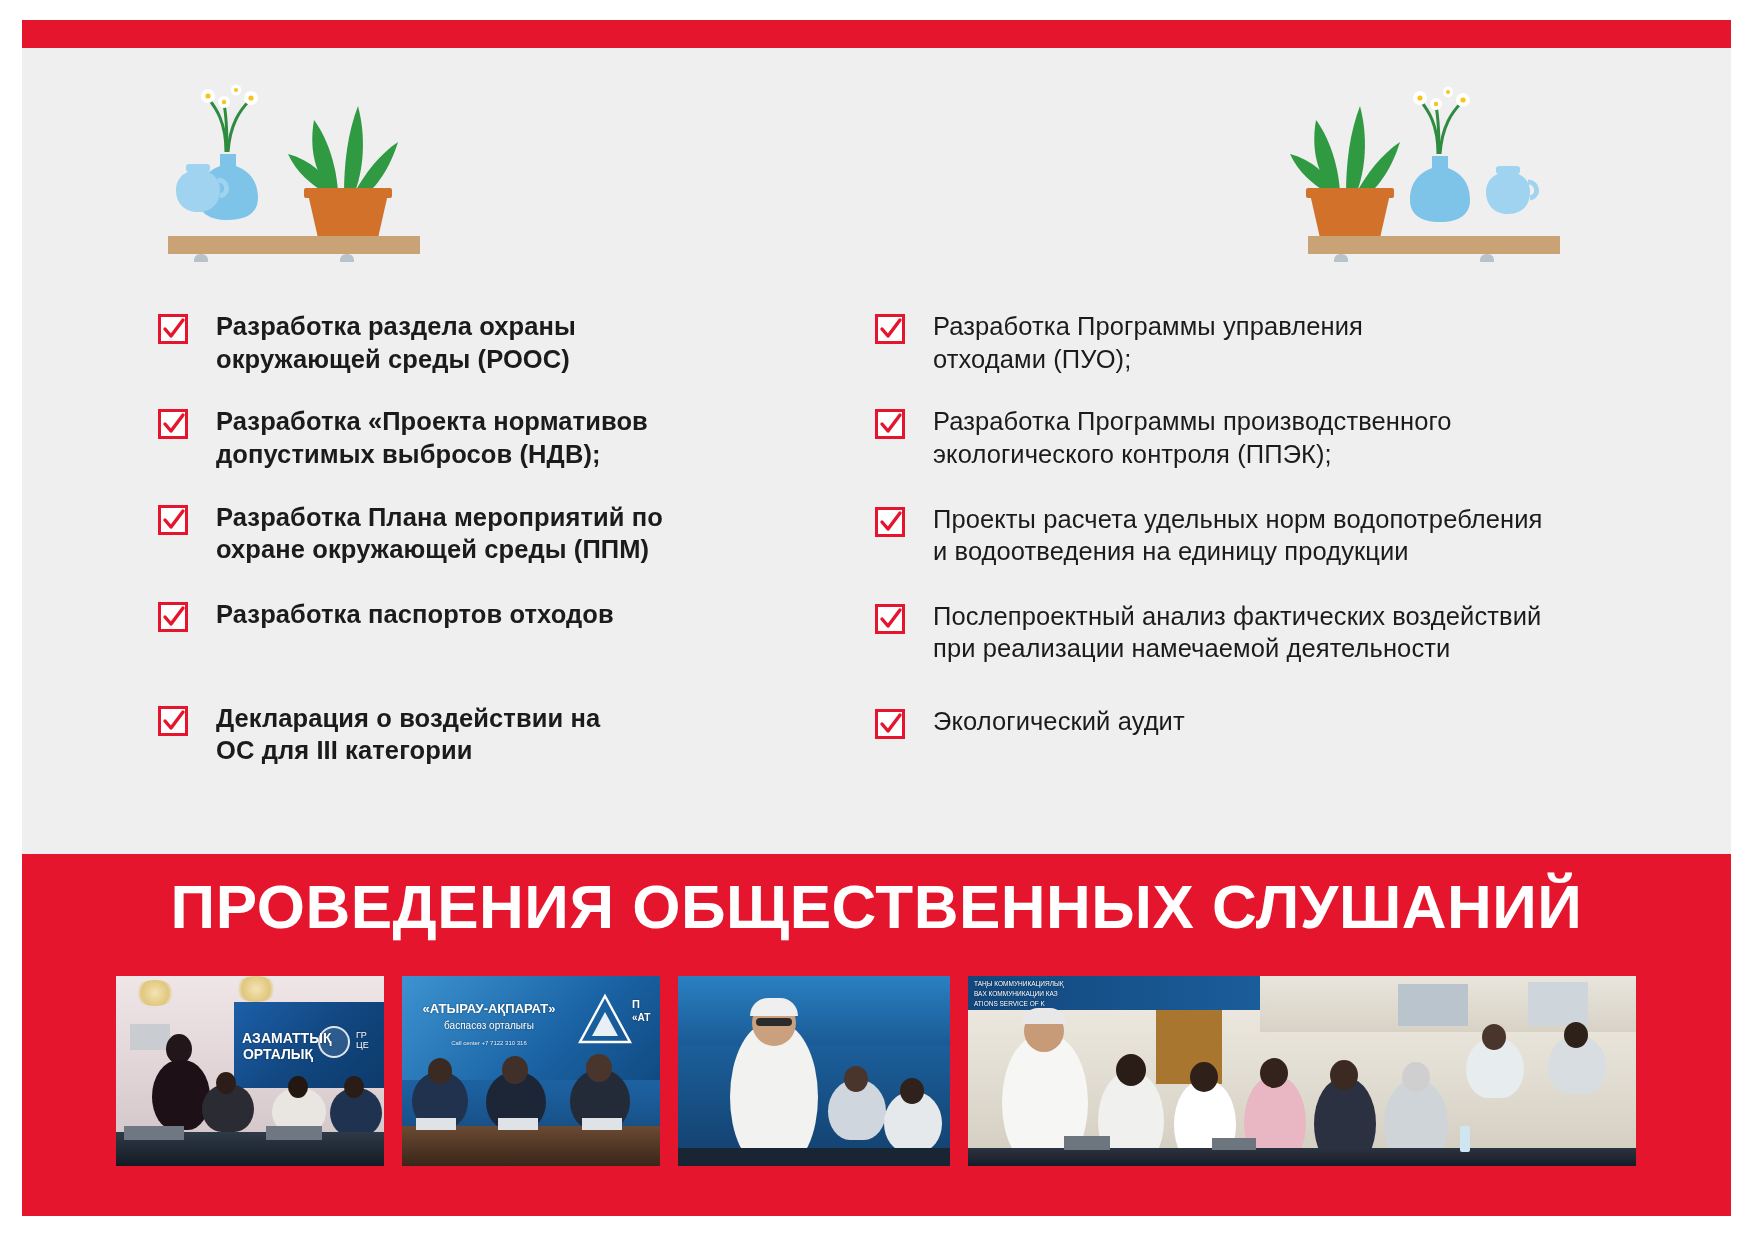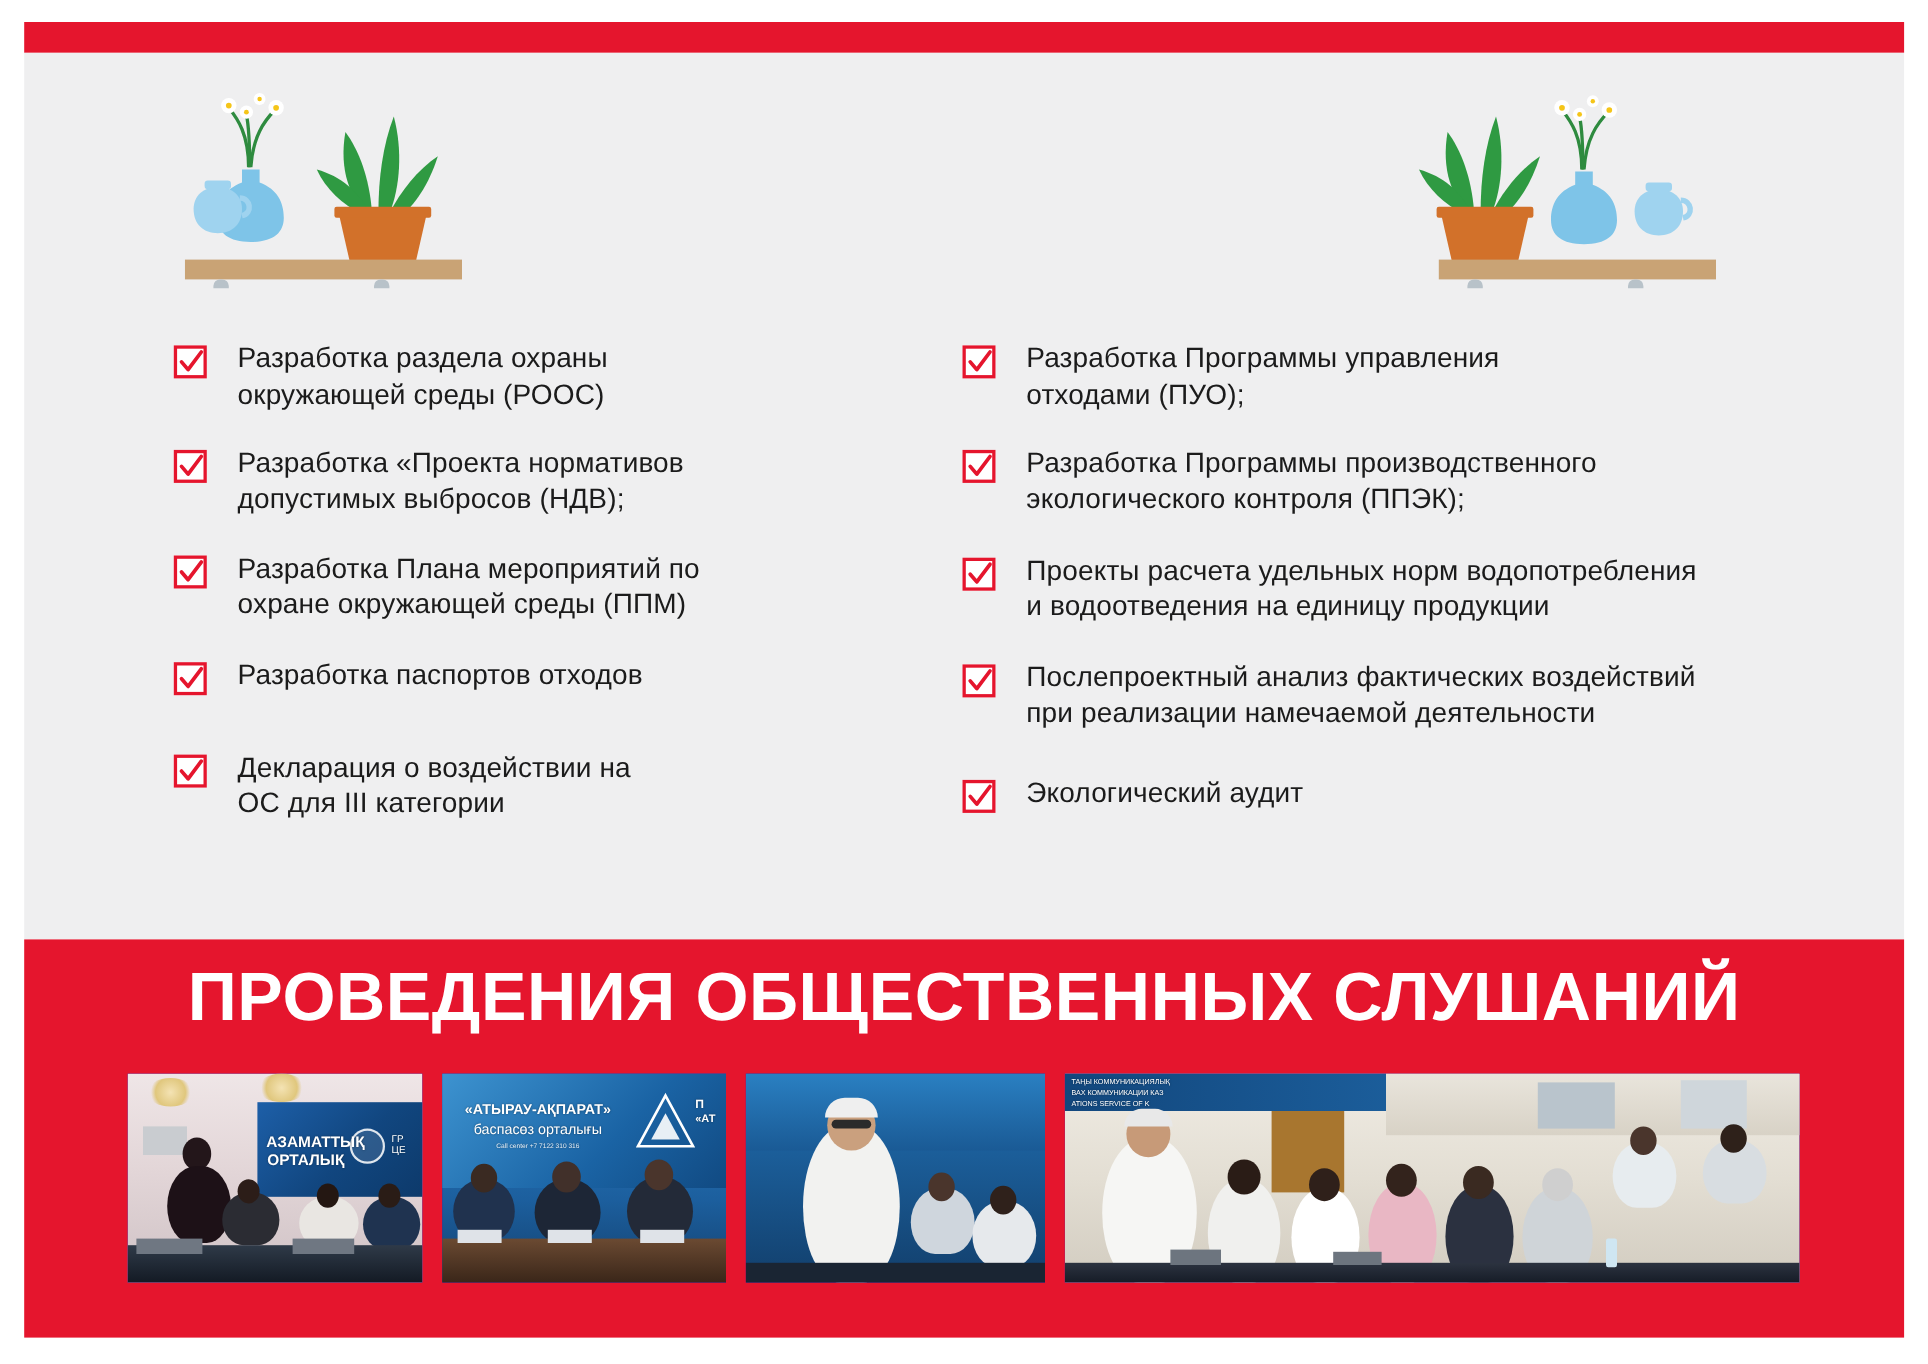--- a/index.html
+++ b/index.html
@@ -44,21 +44,21 @@
     height: 200px;
   }
   .shelf-left  { left: 168px; top: 62px; }
   .shelf-right { left: 1290px; top: 62px; }
 
   
   .col {
     position: absolute;
     top: 310px;
   }
-  .col-left  { left: 158px; width: 640px; }
+  .col-left  { left: 158px; width: 640px; font-weight: bold; }
   .col-right { left: 875px; width: 720px; }
 
   .check-item {
     position: relative;
     display: flex;
     align-items: flex-start;
     padding-left: 0;
   }
   .check-box {
     flex: 0 0 auto;
@@ -278,21 +278,21 @@
 
     <div class="check-item" style="margin-top:32px">
       <span class="check-box">
         <svg width="24" height="24" viewBox="0 0 24 24">
             <path d="M3 12 L9 19 L21 3" stroke="#e5152d" stroke-width="3.4" fill="none" stroke-linecap="round" stroke-linejoin="round"></path>
           </svg>
       </span>
       <span class="check-text">Разработка паспортов отходов</span>
     </div>
 
-    <div class="check-item" style="margin-top:50px">
+    <div class="check-item" style="margin-top:70px">
       <span class="check-box">
         <svg width="24" height="24" viewBox="0 0 24 24">
             <path d="M3 12 L9 19 L21 3" stroke="#e5152d" stroke-width="3.4" fill="none" stroke-linecap="round" stroke-linejoin="round"></path>
           </svg>
       </span>
       <span class="check-text">Декларация о воздействии на
 ОС для III категории</span>
     </div>
   </div>
 
@@ -381,21 +381,21 @@
       <div class="ph-shadow" style="left:8px;top:150px;width:60px;height:14px;background:#6f7782"></div>
       <div class="ph-shadow" style="left:150px;top:150px;width:56px;height:14px;background:#6f7782"></div>
     </div>
 
     <div class="photo p2">
       <div class="ph-wall" style="background:linear-gradient(180deg,#2b7fc4 0%,#1c5f9e 60%,#14416f 100%)"></div>
       <div class="ph-banner" style="left:0;top:0;width:258px;height:104px;background:linear-gradient(135deg,#3d93d0,#1a63a4 60%,#114a82)">
         <div class="ph-banner-txt" style="left:12px;top:26px;width:150px;font-size:13px;font-weight:bold;text-align:center">
           <span>«АТЫРАУ-АҚПАРАТ»</span>
         </div>
-        <div class="ph-banner-txt" style="left:12px;top:44px;width:150px;font-size:13px;">
+        <div class="ph-banner-txt" style="left:12px;top:44px;width:150px;font-size:10px;">
           <span>баспасөз орталығы</span>
         </div>
         <div class="ph-banner-txt" style="left:12px;top:64px;width:150px;font-size:6px;text-align:center;opacity:.9">
           <span>Call center +7 7122 310 316</span>
         </div>
         <svg style="position:absolute;left:176px;top:16px" width="54" height="58" viewBox="0 0 54 58">
           <path d="M27 4 L52 50 H2 Z" fill="none" stroke="#ffffff" stroke-width="2.4"></path>
           <path d="M27 20 L40 44 H14 Z" fill="#ffffff" opacity=".9"></path>
         </svg>
         <div class="ph-banner-txt" style="left:230px;top:22px;width:24px;font-size:11px;font-weight:bold;text-align:left">

